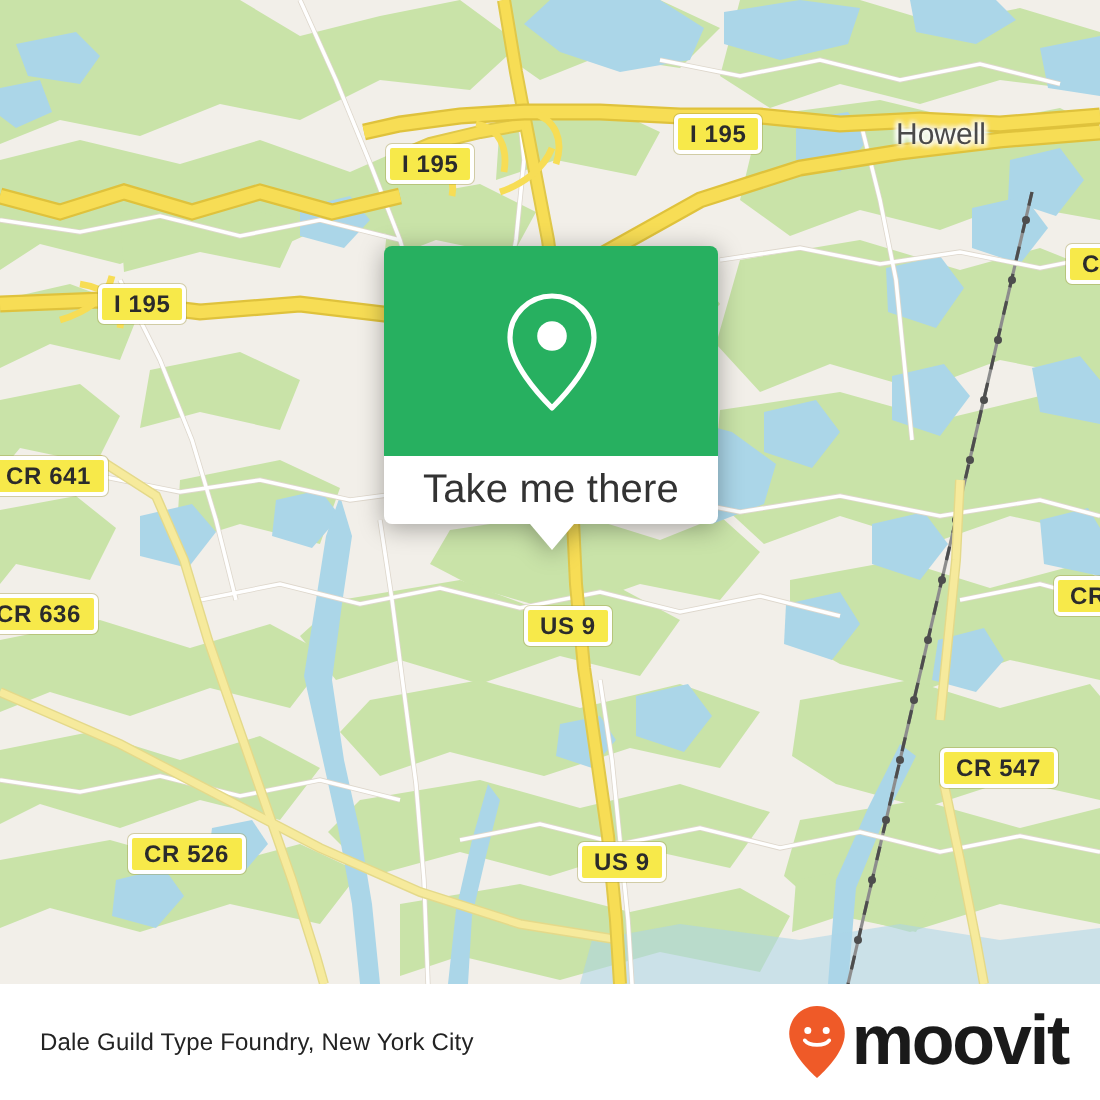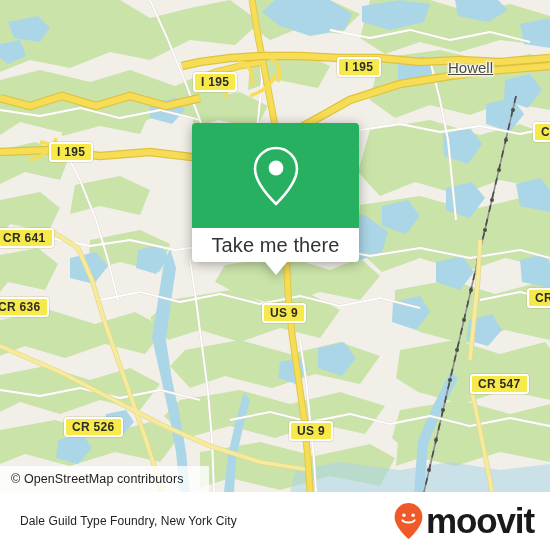--- a/index.html
+++ b/index.html
@@ -246,38 +246,35 @@
           <path d="M266 56 C278 60 282 70 278 82"></path>
           <path d="M212 74 C222 80 228 88 226 98"></path>
           <path d="M250 96 C262 92 272 84 276 74"></path>
           <path d="M40 142 C54 144 62 152 60 164"></path>
           <path d="M30 160 C44 156 54 148 56 138"></path>
         </g>
 
       </g>
     </svg>
 
-    <div id="osm-attrib">
-      <span>© OpenStreetMap contributors</span>
-    </div>
   </div>
 
   <div id="overlay-labels">
       <div class="shield" style="left: 193px; top: 72px;">I 195</div>
       <div class="shield" style="left: 337px; top: 57px;">I 195</div>
       <div class="shield" style="left: 49px; top: 142px;">I 195</div>
       <div class="shield" style="left: -5px; top: 228px;">CR 641</div>
       <div class="shield" style="left: -10px; top: 297px;">CR 636</div>
       <div class="shield" style="left: 262px; top: 303px;">US 9</div>
       <div class="shield" style="left: 289px; top: 421px;">US 9</div>
       <div class="shield" style="left: 64px; top: 417px;">CR 526</div>
       <div class="shield" style="left: 470px; top: 374px;">CR 547</div>
       <div class="shield" style="left: 527px; top: 288px;">CR</div>
       <div class="shield" style="left: 533px; top: 122px;">CR</div>
-      <div class="place-label" style="left: 448px; top: 59px; text-decoration: underline;">Howell</div>
+      <div class="place-label" style="left: 448px; top: 59px;">Howell</div>
     </div>
 
   <div id="popup">
     <div id="popup-green">
       <svg width="54" height="64" viewBox="0 0 54 64">
         <path d="M27 4 C15.5 4 6 13.3 6 24.8 C6 37.5 20 53 27 60 C34 53 48 37.5 48 24.8 C48 13.3 38.5 4 27 4 Z" fill="none" stroke="#ffffff" stroke-width="2.6" stroke-linejoin="round"></path>
         <circle cx="27" cy="24" r="7.4" fill="#ffffff"></circle>
       </svg>
     </div>
     <div id="popup-white">

